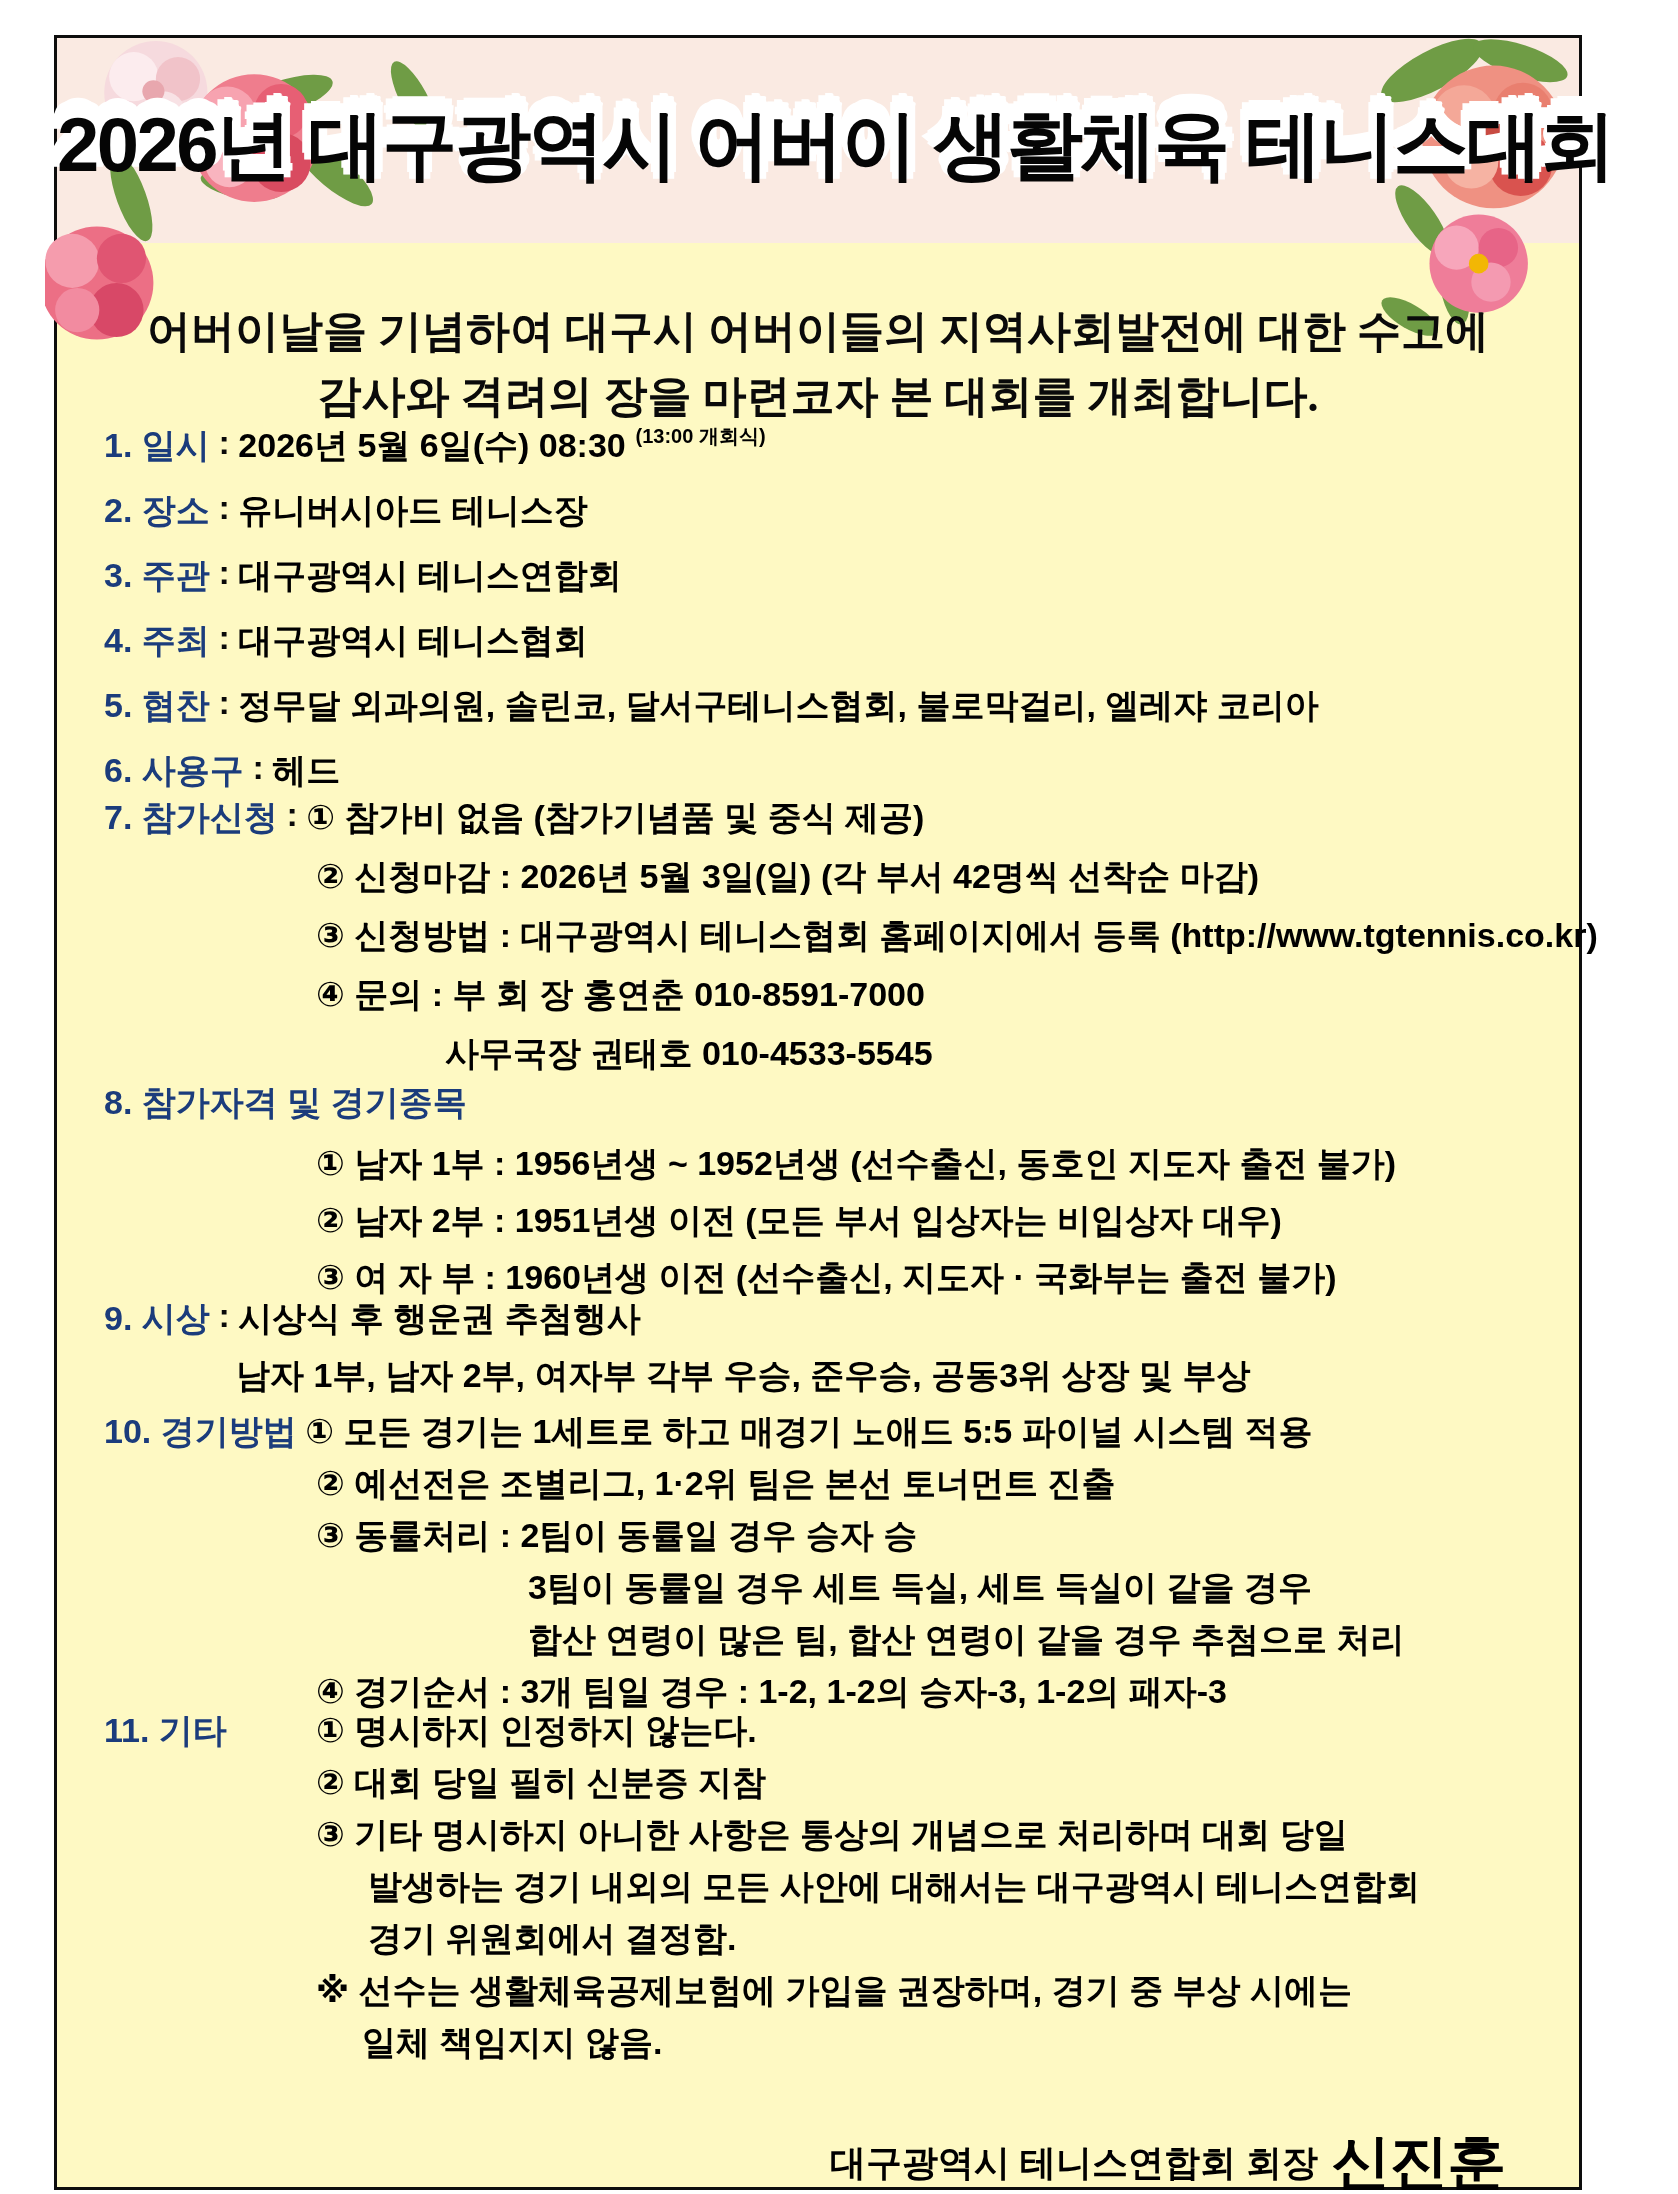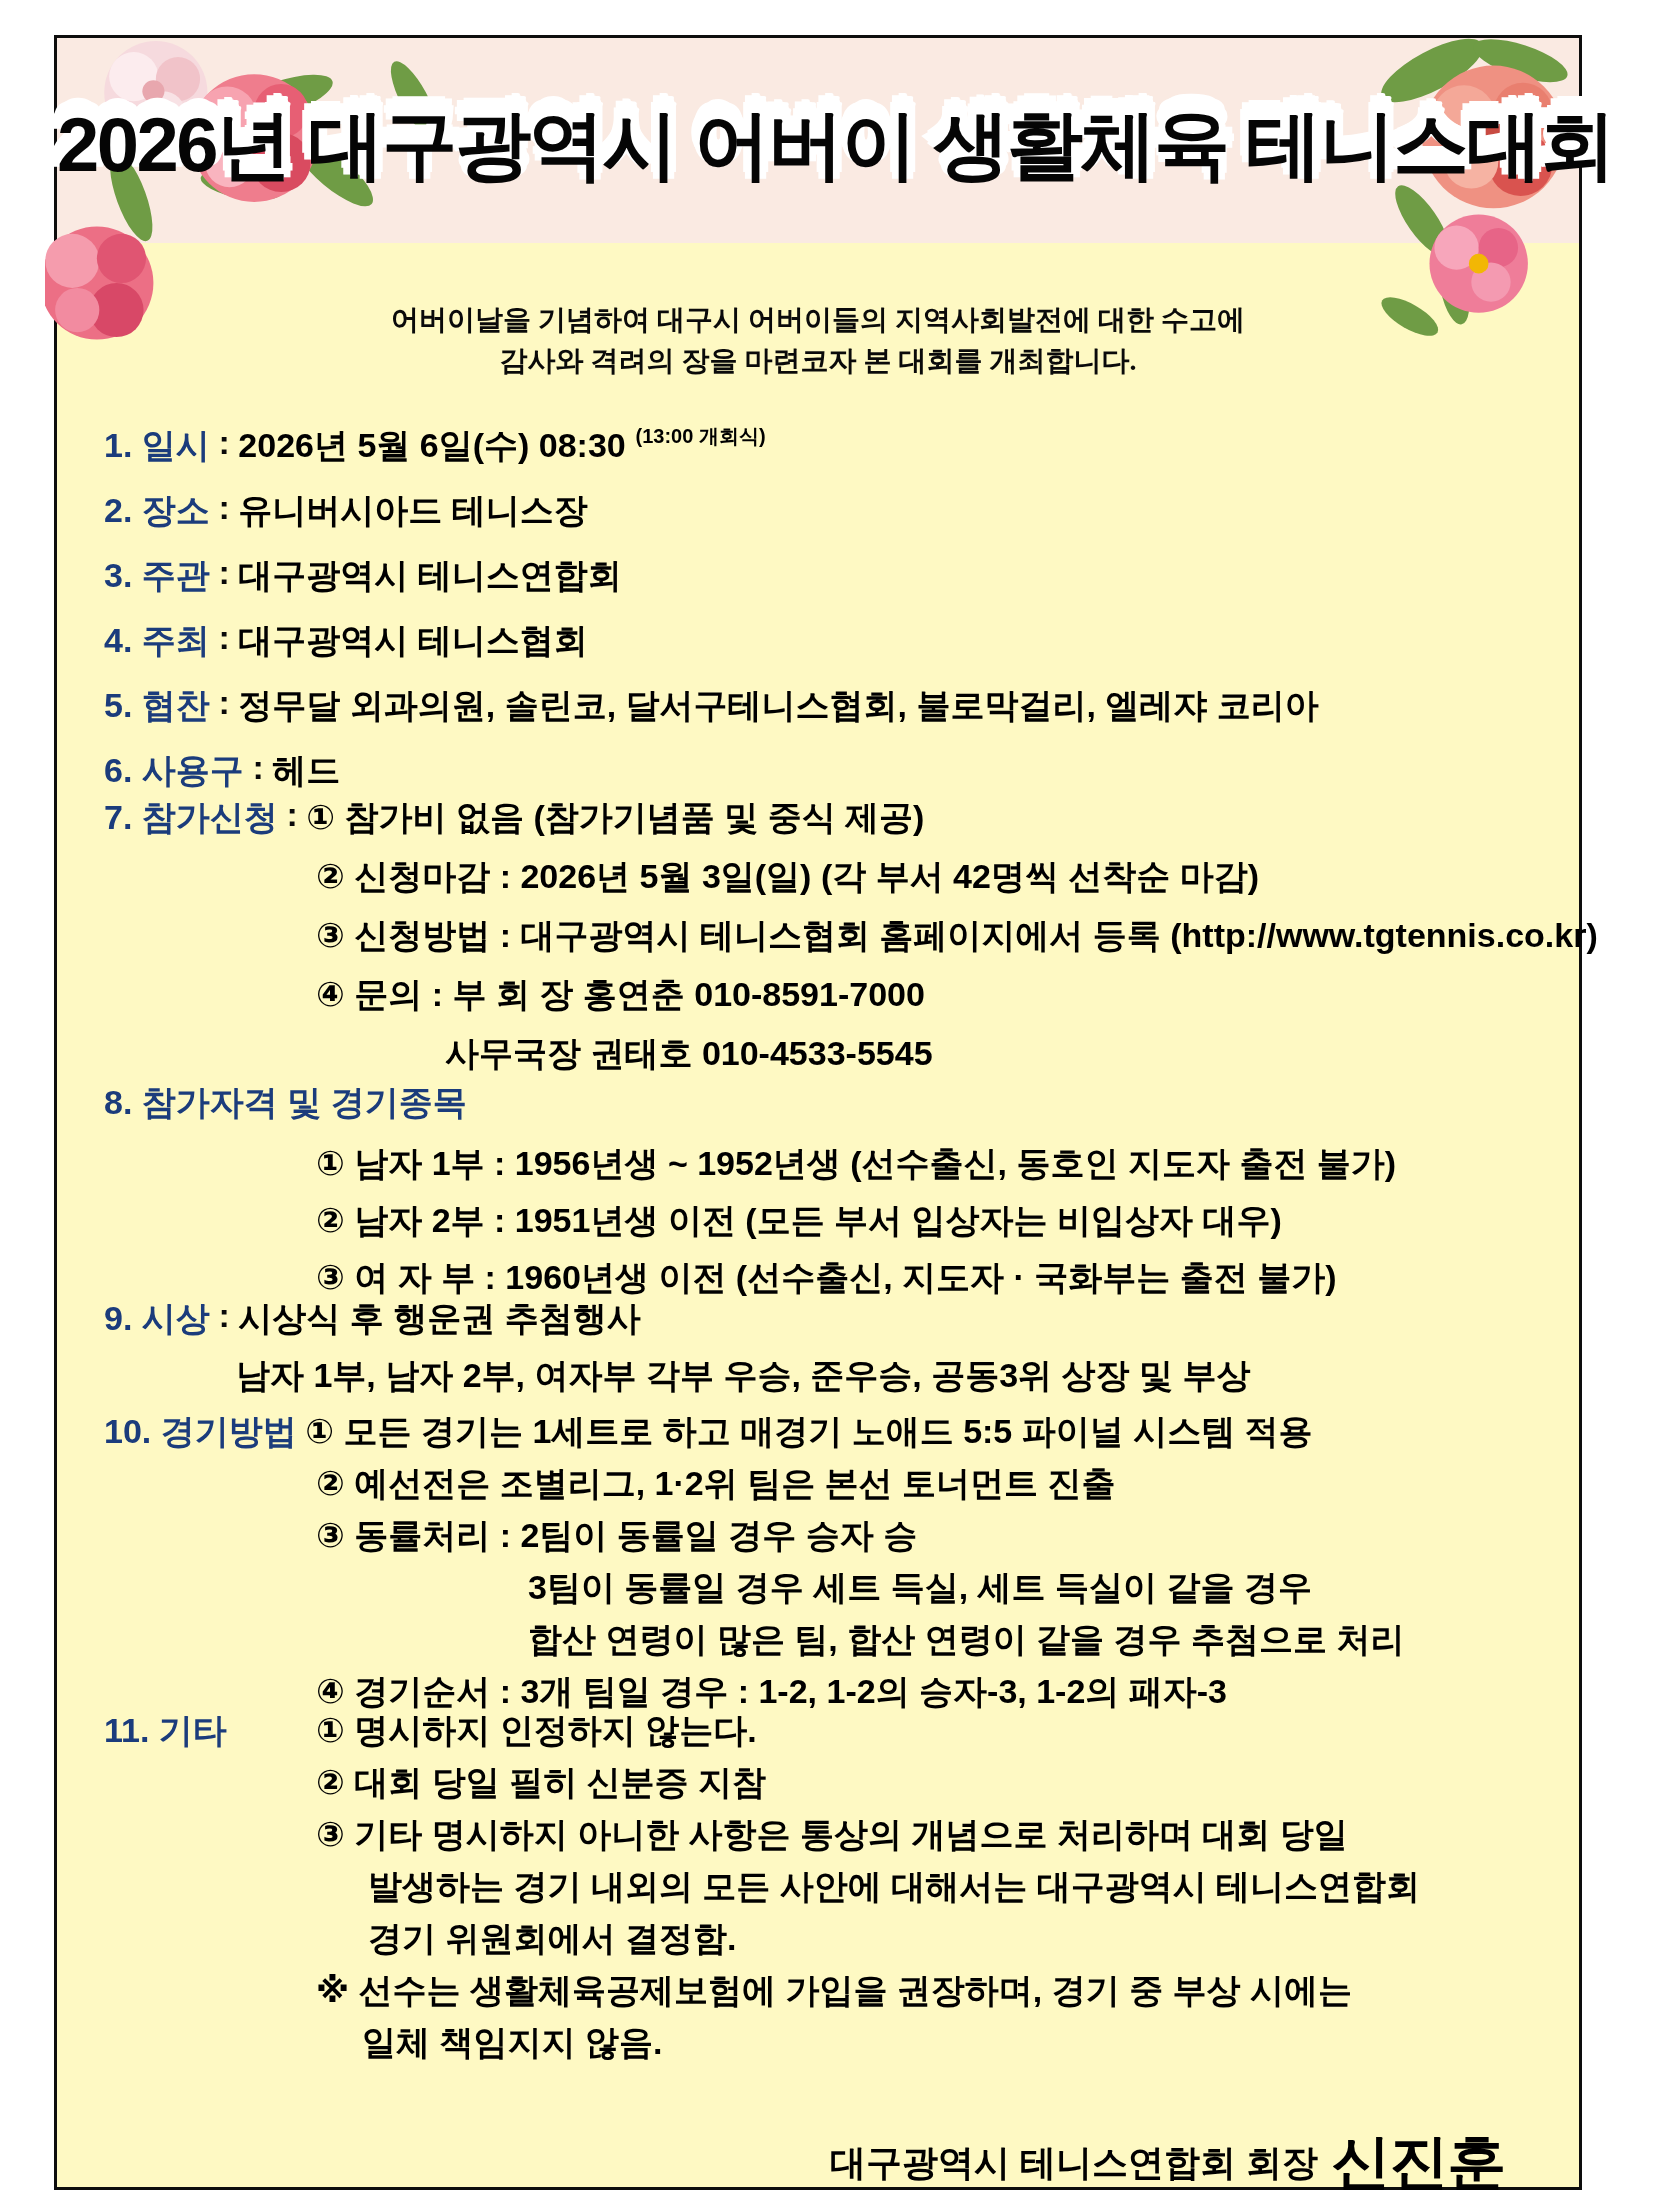--- a/index.html
+++ b/index.html
@@ -44,21 +44,21 @@
       0 0 6.1px #fff, 0 0 6.1px #fff,
       -8.6px 0 0 #fff, 8.6px 0 0 #fff, 0 -8.6px 0 #fff, 0 8.6px 0 #fff,
       -6.1px -6.1px 0 #fff, 6.1px -6.1px 0 #fff, -6.1px 6.1px 0 #fff, 6.1px 6.1px 0 #fff;
   }
   .title.fill { position:relative; color:#050505; }
   
   .intro {
     position:absolute; left:0; right:0; top:261px;
     text-align:center;
     font-family:"Liberation Serif","DejaVu Serif",serif;
-    font-size:28px; font-weight:600; line-height:1.48;
+    font-size:44px; font-weight:600; line-height:1.48;
     color:#0a0a0a;
   }
   
   .sec {
     position:absolute; left:47px; width:1432px;
   }
   .line { display:flex; height:59px; font-size:34px; font-weight:600; white-space:nowrap; }
   .sec-items .line { height:65px; }
   .sec7  .line { height:59px; }
   .sec8  .line { height:57px; }

